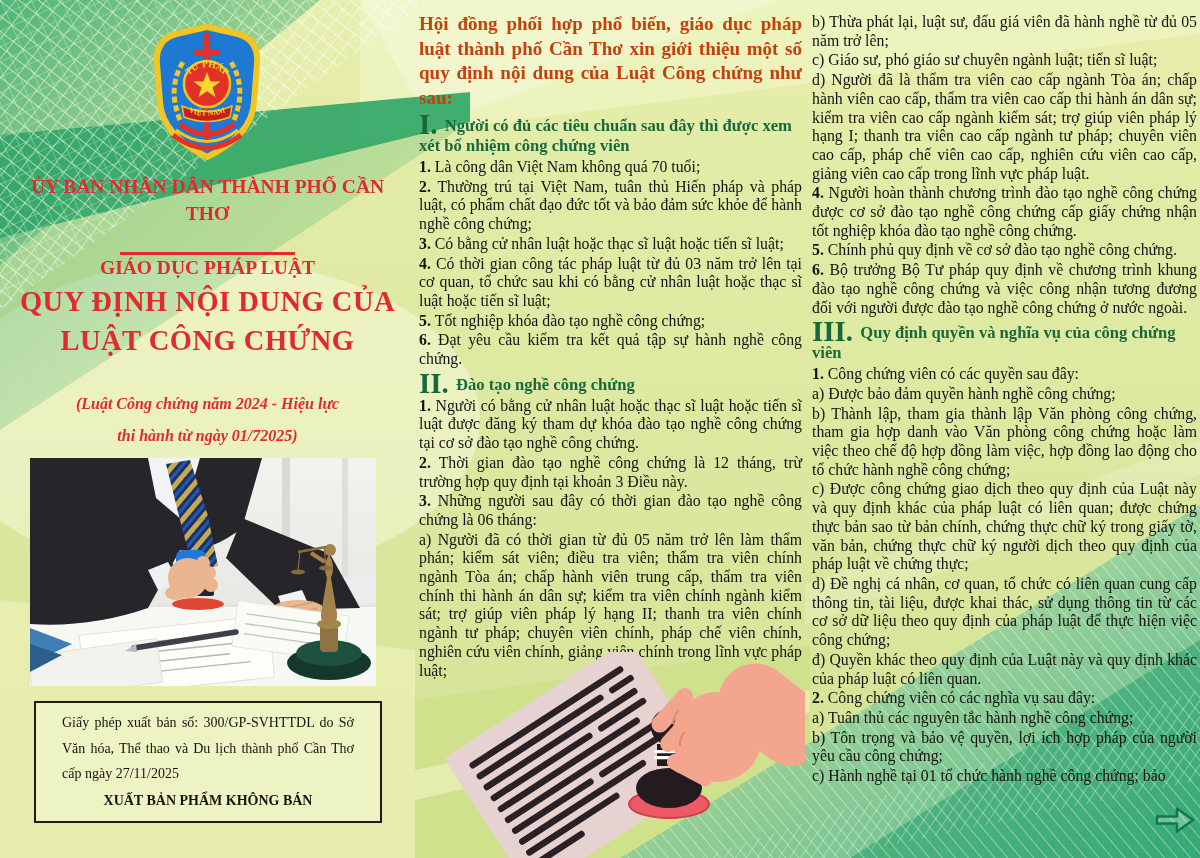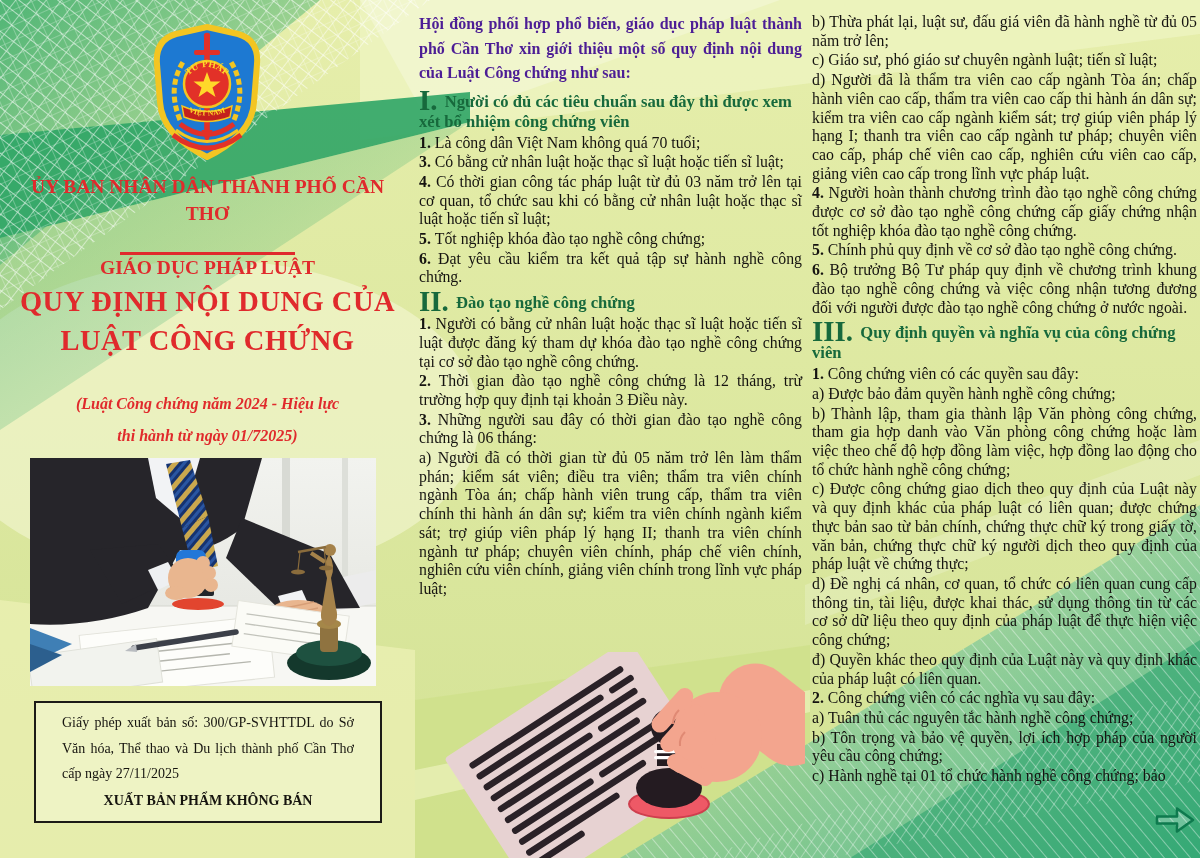--- a/index.html
+++ b/index.html
@@ -22,22 +22,22 @@
        border:2px solid #1c1b17;background:rgba(250,252,230,.40);
        padding:7px 26px 8px;font-size:14px;line-height:25.5px;color:#16140f;text-align:justify;}
   .license .note{text-align:center;font-weight:bold;margin-top:1px;}
 
   
   .col{position:absolute;top:12px;}
   .col-mid{left:419px;width:383px;}
   .col-right{left:812px;width:385px;}
   .para{margin:1px 0;font-size:15.8px;line-height:18.7px;text-align:justify;color:#151310;}
   .para b{font-weight:bold;}
-  .intro{margin:0 0 5px;font-size:16px;line-height:24.5px;font-weight:bold;
-       color:#4c1d95;text-align:justify;}
+  .intro{margin:0 0 5px;font-size:19px;line-height:24.5px;font-weight:bold;
+       color:#c2410c;text-align:justify;}
   .section-head{margin:5px 0 2px;color:#17693c;text-align:left;}
   .section-head .numeral{font-size:29px;font-weight:bold;line-height:18px;vertical-align:-3px;}
   .section-head .sec-title{font-size:16.6px;font-weight:bold;line-height:20px;}
 
   .illustration{position:absolute;left:417px;top:652px;width:388px;height:206px;}
   .footer-arrow{position:absolute;left:1152px;top:804px;width:46px;height:32px;}
 </style>
 </head>
 <body>
 
@@ -209,20 +209,21 @@
 
   <div class="license">
     <span>Giấy phép xuất bản số: 300/GP-SVHTTDL do Sở Văn hóa, Thể thao và Du lịch thành phố Cần Thơ cấp ngày 27/11/2025</span>
     <div class="note">XUẤT BẢN PHẨM KHÔNG BÁN</div>
   </div>
 
   <div id="col-mid" class="col col-mid">
       <p class="intro">Hội đồng phối hợp phổ biến, giáo dục pháp luật thành phố Cần Thơ xin giới thiệu một số quy định nội dung của Luật Công chứng như sau:</p>
       <p class="section-head"><span class="numeral">I. </span><span class="sec-title">Người có đủ các tiêu chuẩn sau đây thì được xem xét bổ nhiệm công chứng viên</span></p>
       <p class="para"><b>1. </b>Là công dân Việt Nam không quá 70 tuổi;</p>
+      <p class="para"><b>2. </b>Thường trú tại Việt Nam, tuân thủ Hiến pháp và pháp luật, có phẩm chất đạo đức tốt và bảo đảm sức khỏe để hành nghề công chứng;</p>
       <p class="para"><b>3. </b>Có bằng cử nhân luật hoặc thạc sĩ luật hoặc tiến sĩ luật;</p>
       <p class="para"><b>4. </b>Có thời gian công tác pháp luật từ đủ 03 năm trở lên tại cơ quan, tổ chức sau khi có bằng cử nhân luật hoặc thạc sĩ luật hoặc tiến sĩ luật;</p>
       <p class="para"><b>5. </b>Tốt nghiệp khóa đào tạo nghề công chứng;</p>
       <p class="para"><b>6. </b>Đạt yêu cầu kiểm tra kết quả tập sự hành nghề công chứng.</p>
       <p class="section-head"><span class="numeral">II. </span><span class="sec-title">Đào tạo nghề công chứng</span></p>
       <p class="para"><b>1. </b>Người có bằng cử nhân luật hoặc thạc sĩ luật hoặc tiến sĩ luật được đăng ký tham dự khóa đào tạo nghề công chứng tại cơ sở đào tạo nghề công chứng.</p>
       <p class="para"><b>2. </b>Thời gian đào tạo nghề công chứng là 12 tháng, trừ trường hợp quy định tại khoản 3 Điều này.</p>
       <p class="para"><b>3. </b>Những người sau đây có thời gian đào tạo nghề công chứng là 06 tháng:</p>
       <p class="para">a) Người đã có thời gian từ đủ 05 năm trở lên làm thẩm phán; kiểm sát viên; điều tra viên; thẩm tra viên chính ngành Tòa án; chấp hành viên trung cấp, thẩm tra viên chính thi hành án dân sự; kiểm tra viên chính ngành kiểm sát; trợ giúp viên pháp lý hạng II; thanh tra viên chính ngành tư pháp; chuyên viên chính, pháp chế viên chính, nghiên cứu viên chính, giảng viên chính trong lĩnh vực pháp luật;</p>
     </div>

